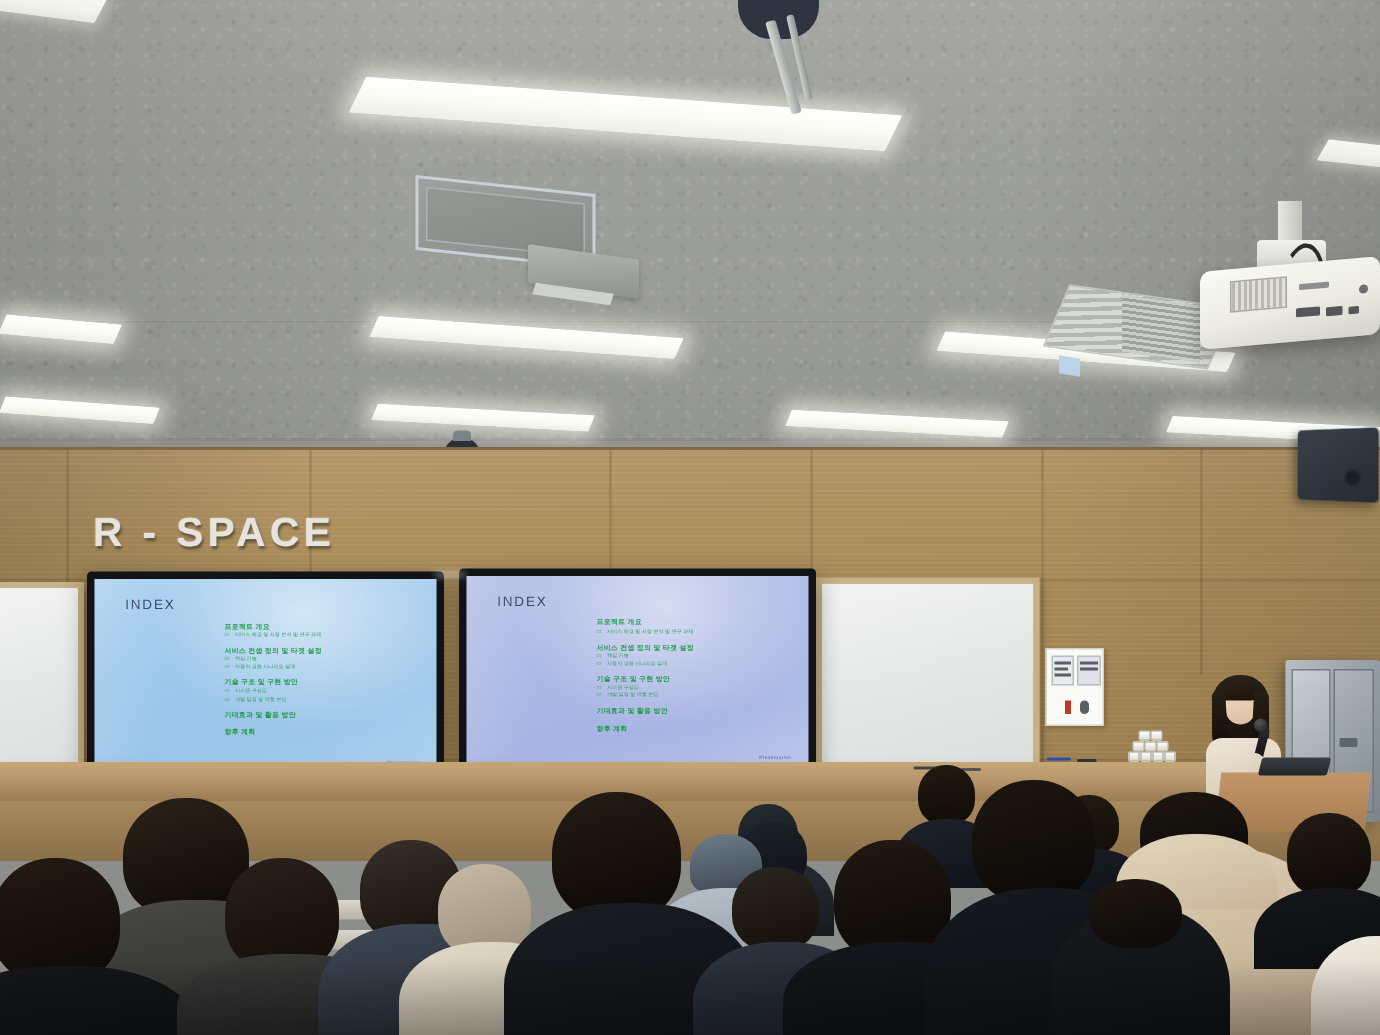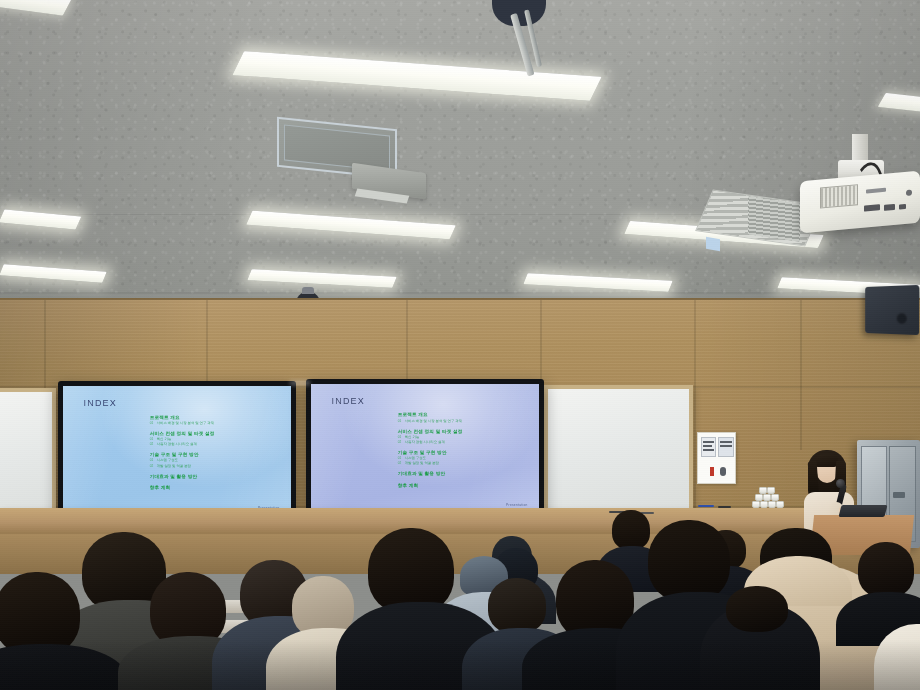--- a/index.html
+++ b/index.html
@@ -444,20 +444,21 @@
     <div class="wall-seam" style="left:206px;top:0;height:90px;"></div>
     <div class="wall-seam" style="left:406px;top:0;height:215px;"></div>
     <div class="wall-seam" style="left:540px;top:0;height:215px;"></div>
     <div class="wall-seam" style="left:694px;top:0;height:215px;"></div>
     <div class="wall-seam" style="left:800px;top:0;height:150px;"></div>
     <div class="wall-hseam" style="left:0;top:86px;width:920px;"></div>
     <div class="wall-hseam" style="left:0;top:206px;width:920px;"></div>
     <div class="wall-vig"></div>
   </div>
 
+  <div class="rspace">R - SPACE</div>
 
   <div class="speaker"></div>
 
   <div class="wb wb-left"></div>
   <div class="wb wb-right"></div>
 
   <div class="poster">
     <div class="poster-blk" style="left:3px;top:4px;width:15px;height:20px;background:#e9ecef;border:1px solid #b9bfc6;"></div>
     <div class="poster-blk" style="left:20px;top:4px;width:16px;height:20px;background:#dfe4ea;border:1px solid #b9bfc6;"></div>
     <div class="poster-row" style="left:5px;top:8px;width:11px;"></div>

